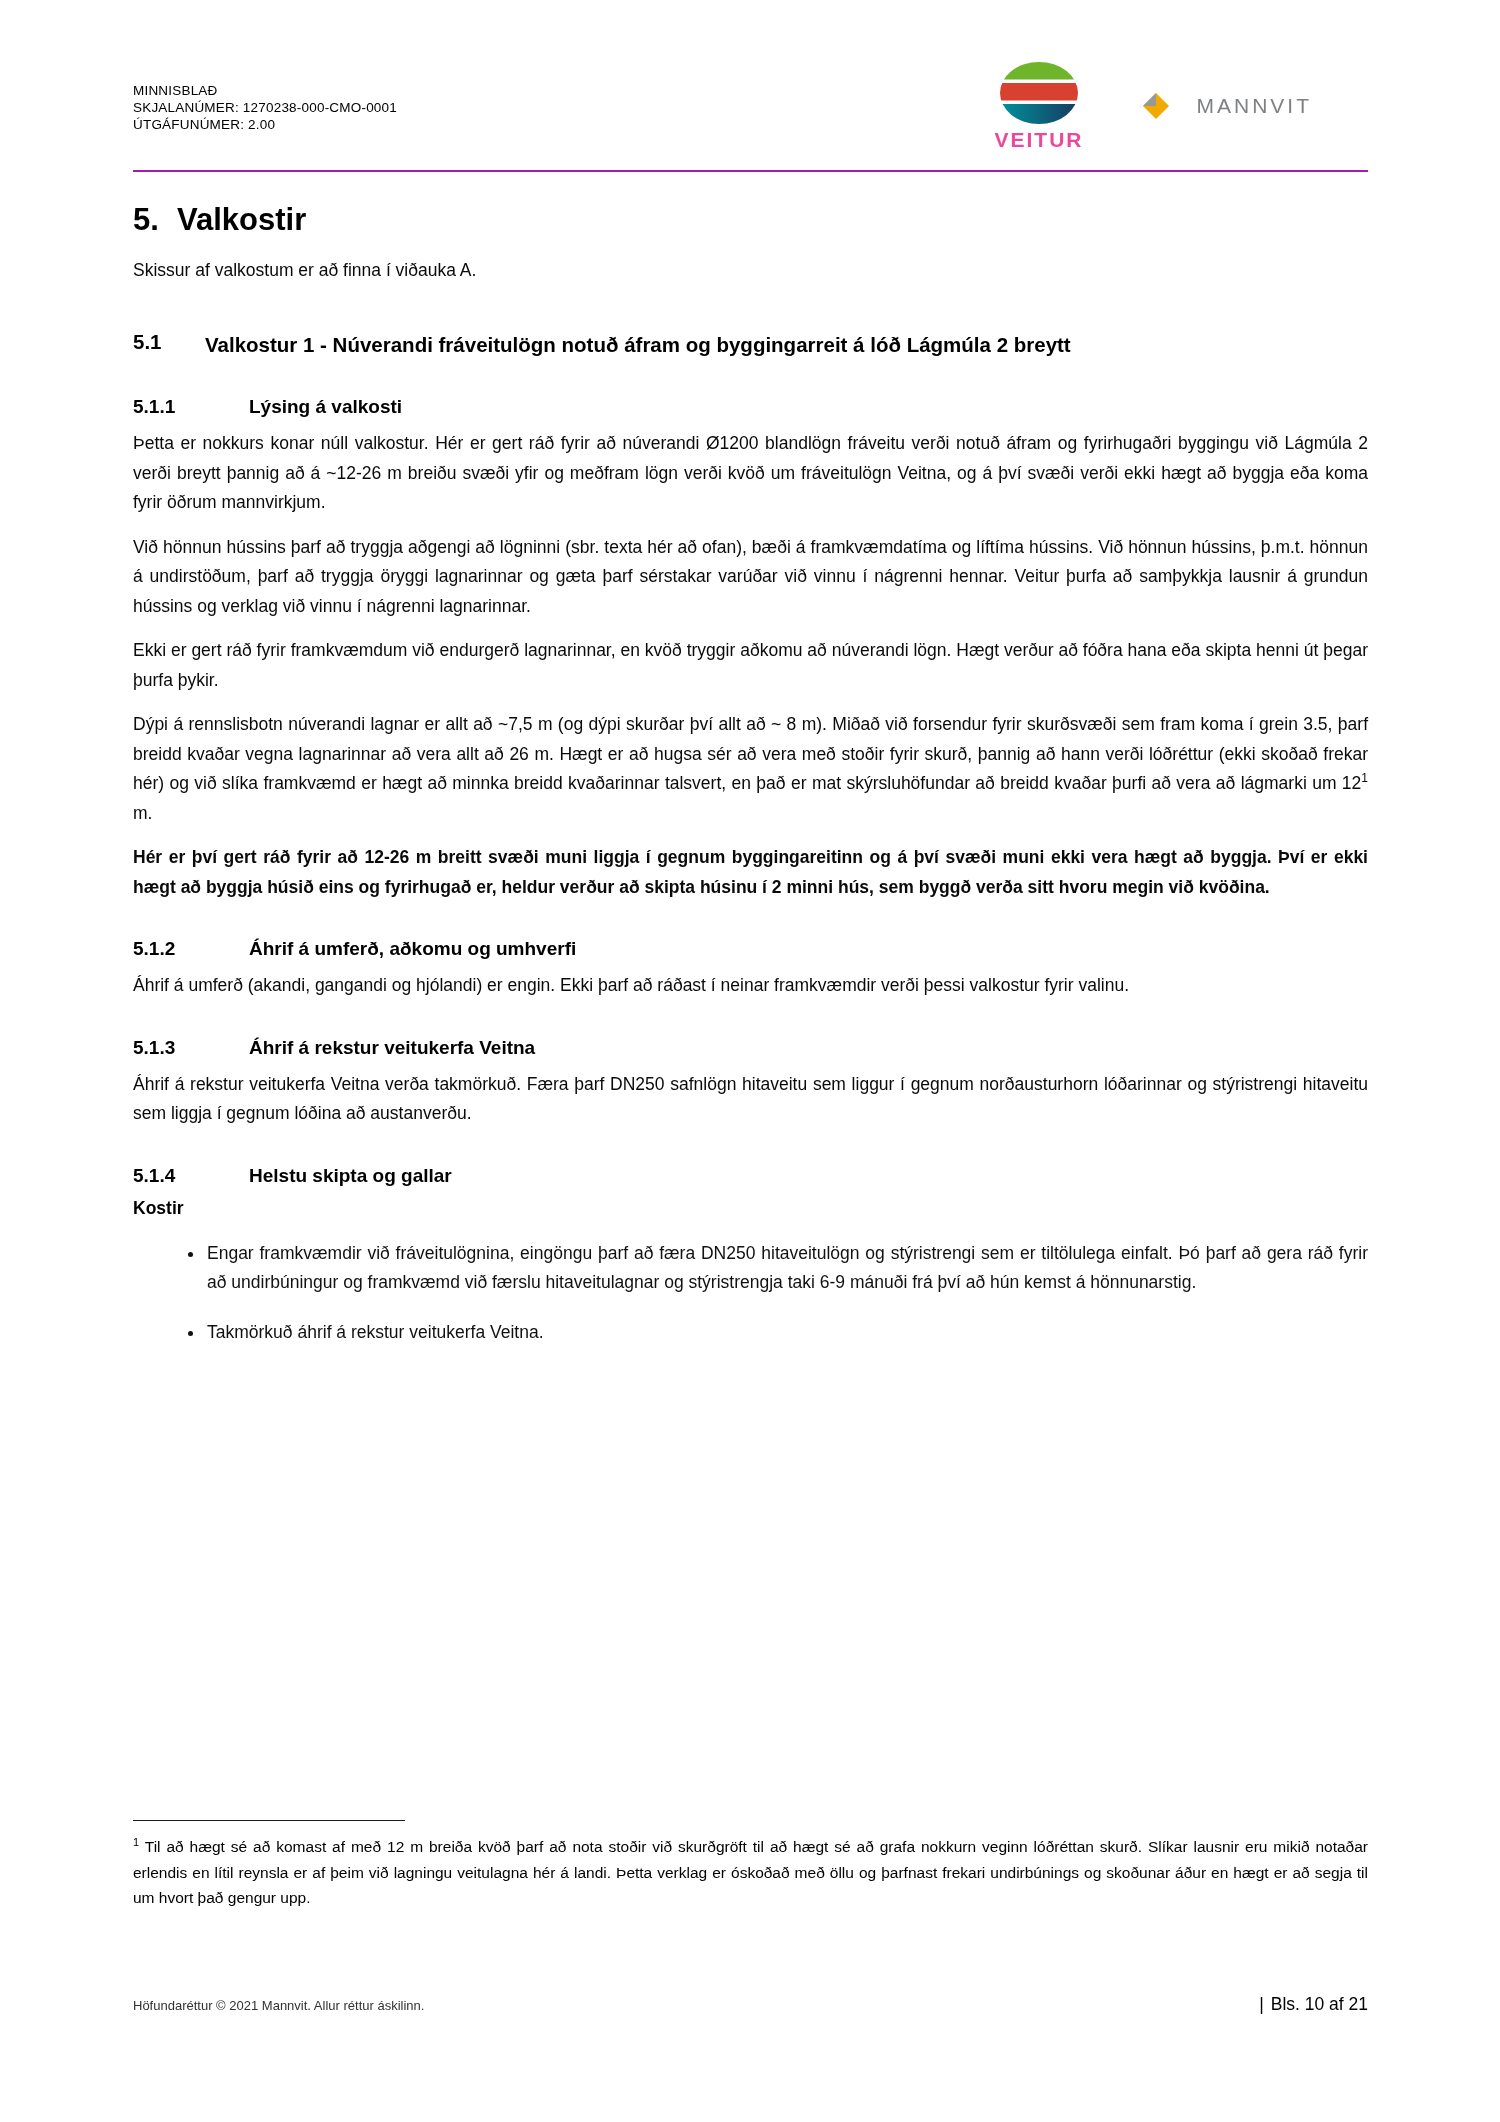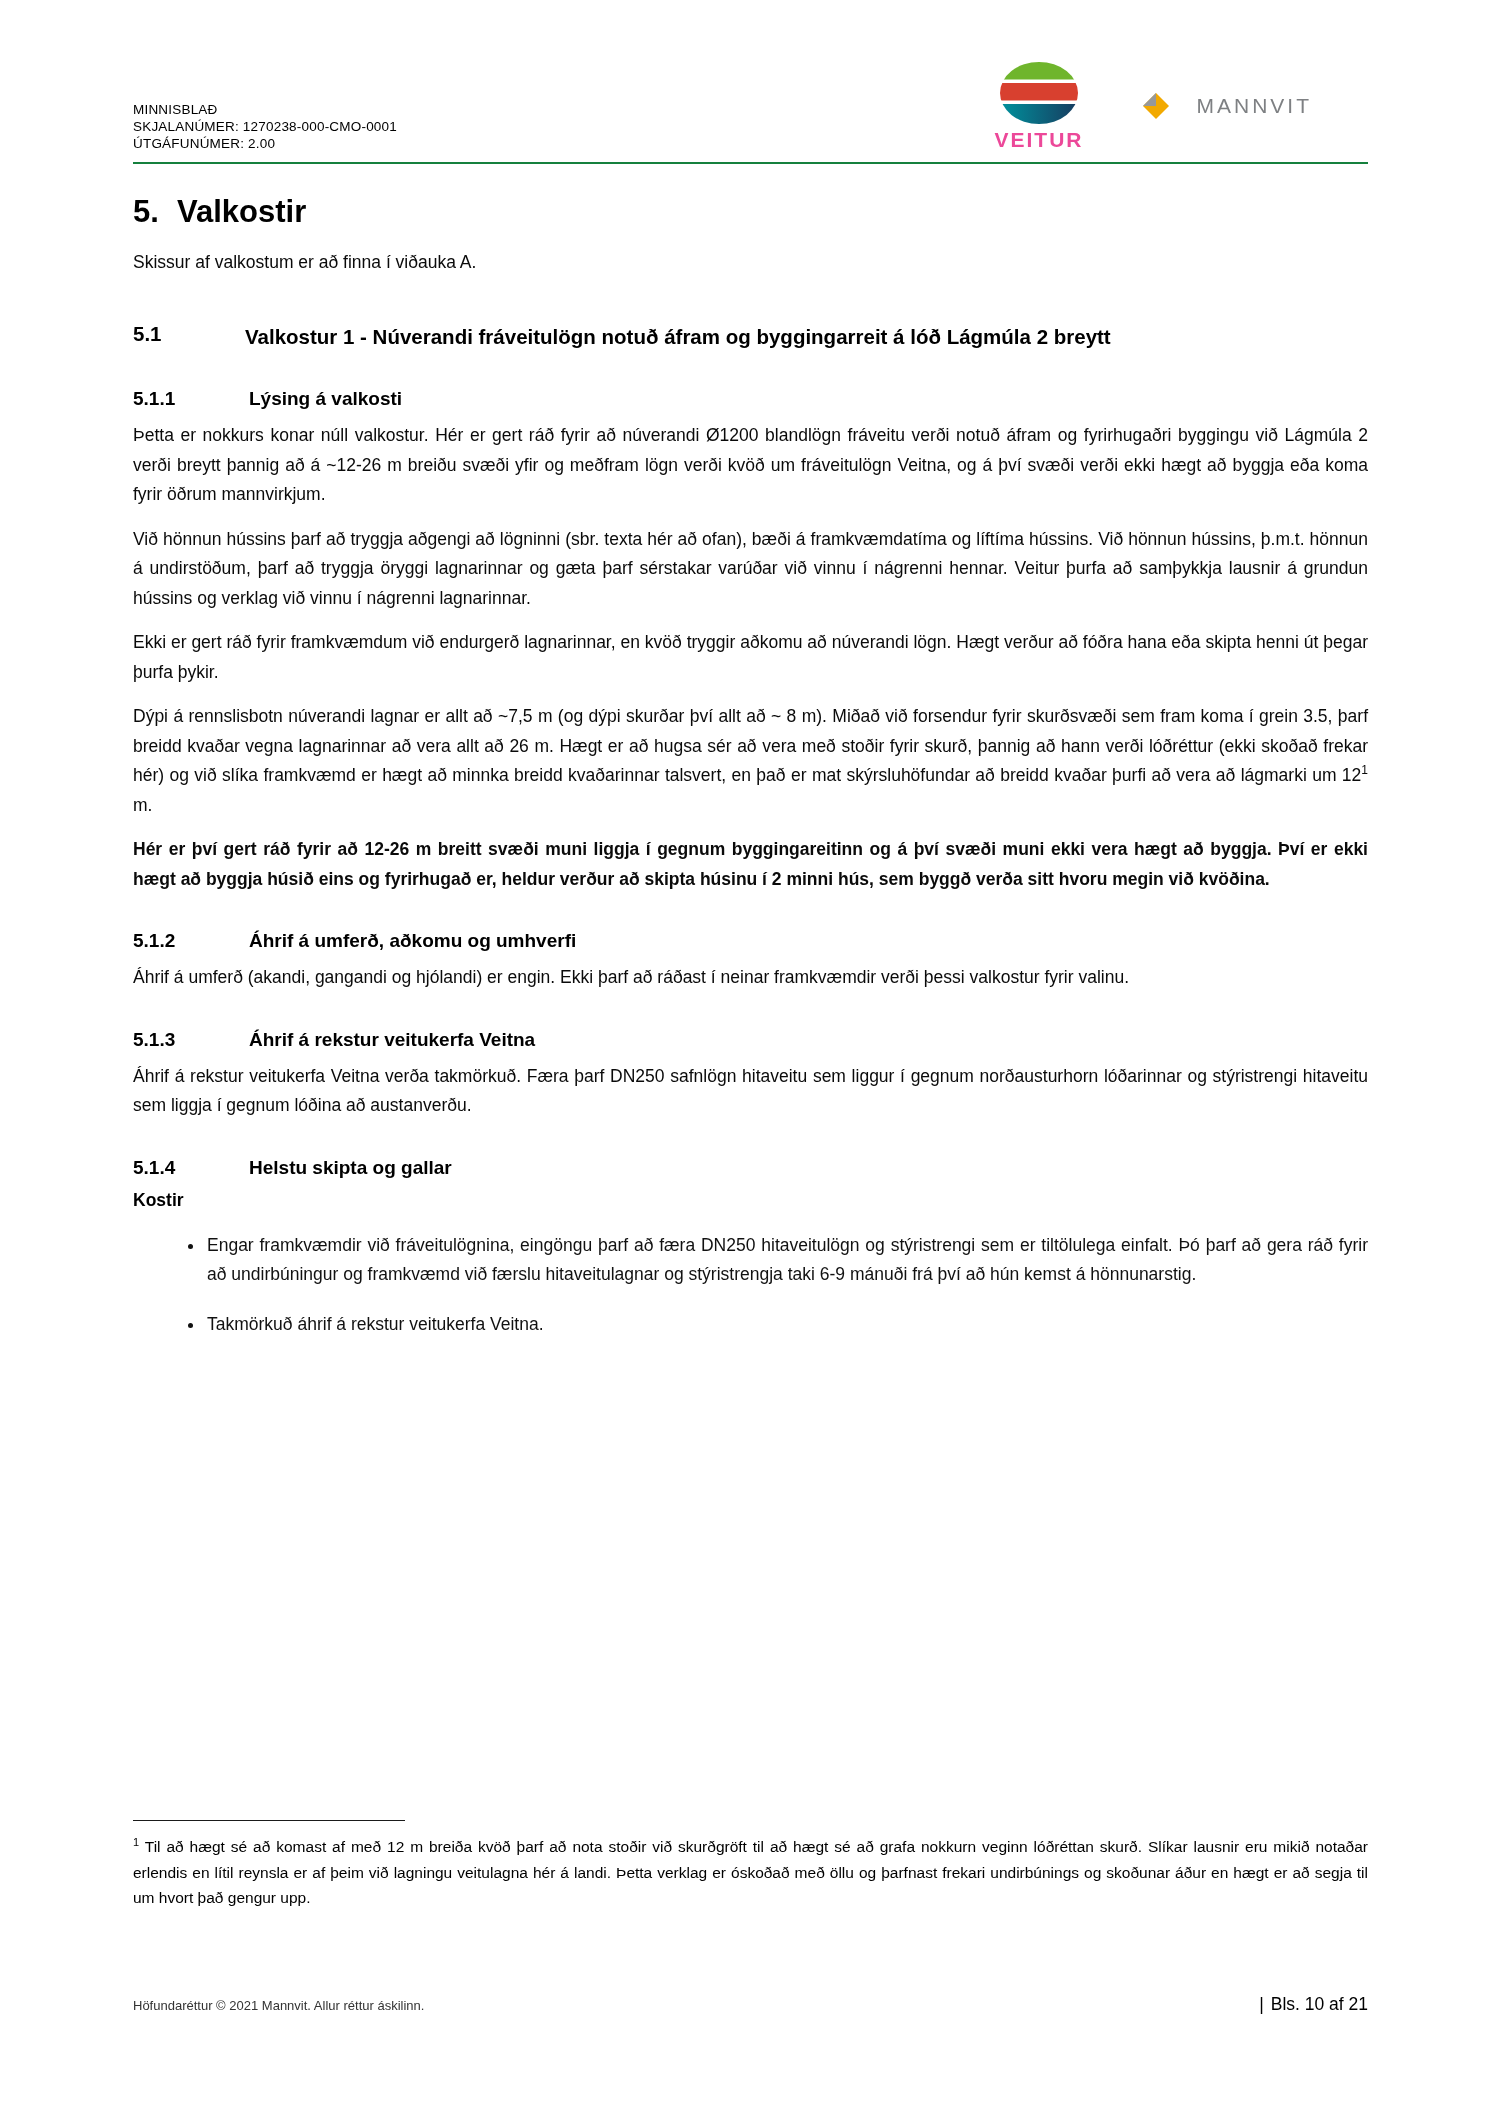--- a/index.html
+++ b/index.html
@@ -7,34 +7,34 @@
   body {
     background: #ffffff;
     font-family: "Liberation Sans", sans-serif;
     color: #111;
     position: relative;
   }
   .page { position: absolute; inset: 0; padding: 62px 132px 0 133px; }
 
   
   .doc-header {
-    display: flex; justify-content: space-between; align-items: flex-end;
-    border-bottom: 2px solid #15803d; padding-bottom: 10px;
+    display: flex; justify-content: space-between; align-items: center;
+    border-bottom: 2px solid #a21caf; padding-bottom: 18px;
   }
   .header-meta { font-size: 13.5px; line-height: 17px; color: #000; letter-spacing: 0.2px; }
   .logos { display: flex; align-items: flex-end; gap: 58px; padding-right: 56px; }
   .veitur-logo { display: flex; flex-direction: column; align-items: center; }
   .veitur-word { margin-top: 4px; font-size: 21px; font-weight: bold; letter-spacing: 2px; color: #ec4899; }
   .mannvit-logo { display: flex; align-items: center; gap: 27px; margin-bottom: 32px; }
   .mannvit-word { font-size: 21px; letter-spacing: 3px; color: #7E8083; font-weight: 500; }
 
   
   .h1 { display: flex; margin: 30px 0 18px; font-size: 31px; font-weight: bold; color: #000; }
   .h1 .num { flex: 0 0 44px; }
-  .h2 { display: flex; margin: 44px 0 0; font-size: 20.5px; font-weight: bold; color: #000; gap: 40px; }
+  .h2 { display: flex; margin: 44px 0 0; font-size: 20.5px; font-weight: bold; color: #000; }
   .h2 .txt { line-height: 1.5; max-width: 965px; }
   .h2 .num, .h3 .num { flex: 0 0 72px; }
   .h3 { display: flex; margin: 36px 0 11px; font-size: 19px; font-weight: bold; color: #000; gap: 44px; }
 
   
   .para { font-size: 17.5px; line-height: 29.5px; text-align: justify; margin-bottom: 15px; color: #0a0a0a; }
   .para.intro { text-align: left; }
   .para.bold { font-weight: bold; }
   .label-bold { font-size: 17.5px; font-weight: bold; margin: 4px 0 14px; color: #000; }
 

